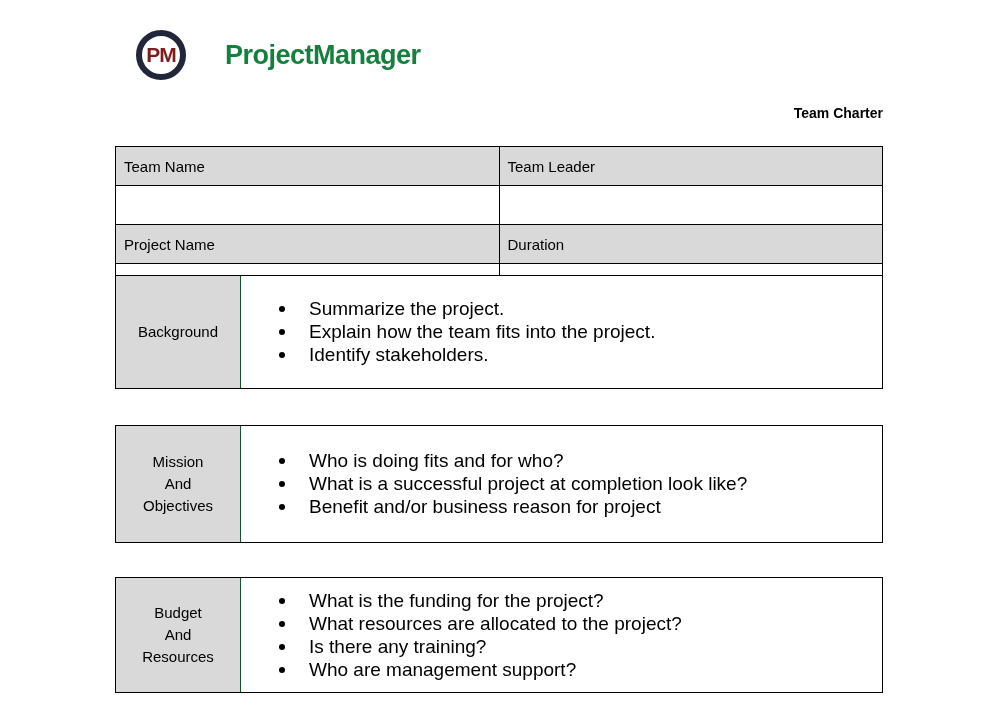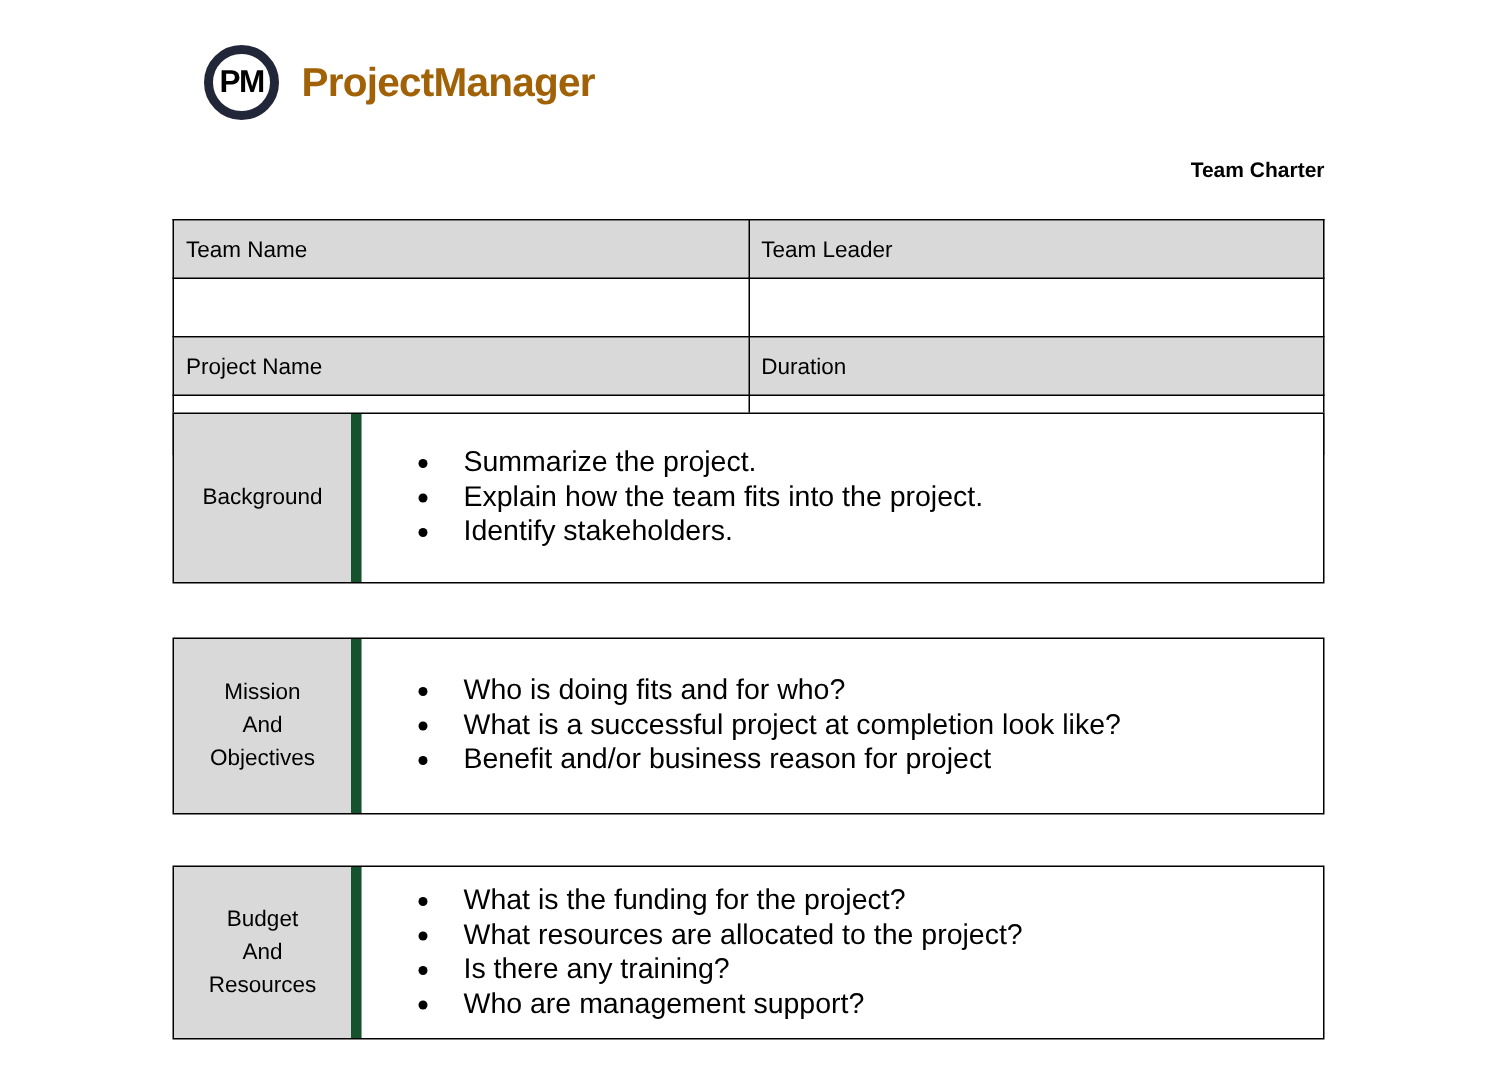--- a/index.html
+++ b/index.html
@@ -27,27 +27,28 @@
     width: 50px;
     height: 50px;
     border: 6px solid #222639;
     border-radius: 50%;
     display: flex;
     align-items: center;
     justify-content: center;
     font-weight: bold;
     font-size: 21px;
     letter-spacing: -1px;
-    color: #000000;
+    color: #7f1d1d;
   }
   .logo-brand {
     font-size: 27px;
     font-weight: bold;
     letter-spacing: -0.5px;
-    color: #a16207;
+    color: #15803d;
+    margin-left: 24px;
   }
 
   
   .doc-title {
     position: absolute;
     left: 115px;
     top: 105px;
     width: 768px;
     text-align: right;
     font-size: 14px;
@@ -78,21 +79,21 @@
     left: 115px;
     width: 768px;
     border: 1px solid #000000;
     display: flex;
     background: #ffffff;
   }
   .section-label {
     width: 125px;
     flex: 0 0 125px;
     background: #d9d9d9;
-    border-right: 7px solid #14532d;
+    border-right: 1px solid #14532d;
     display: flex;
     flex-direction: column;
     align-items: center;
     justify-content: center;
     text-align: center;
     font-size: 15px;
     line-height: 22px;
   }
   .section-body {
     flex: 1;

